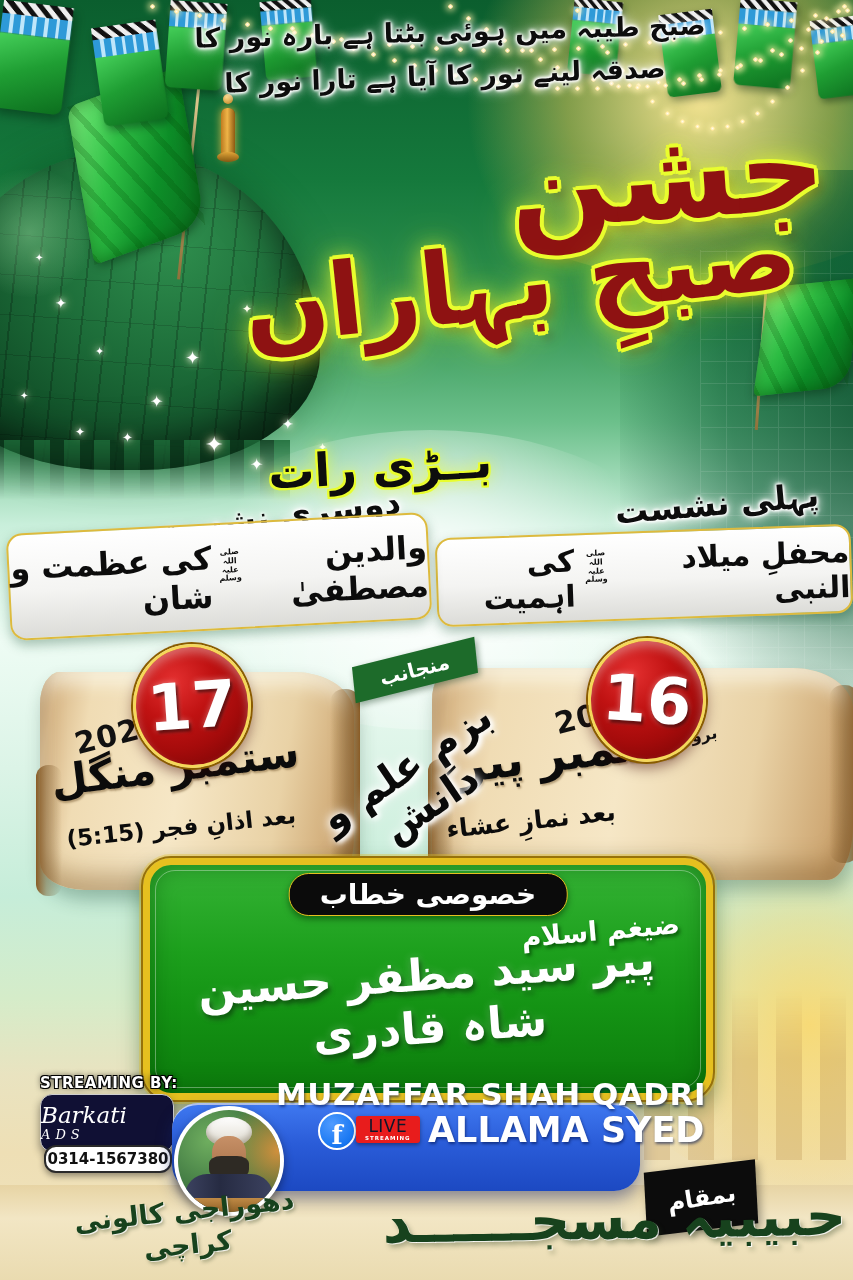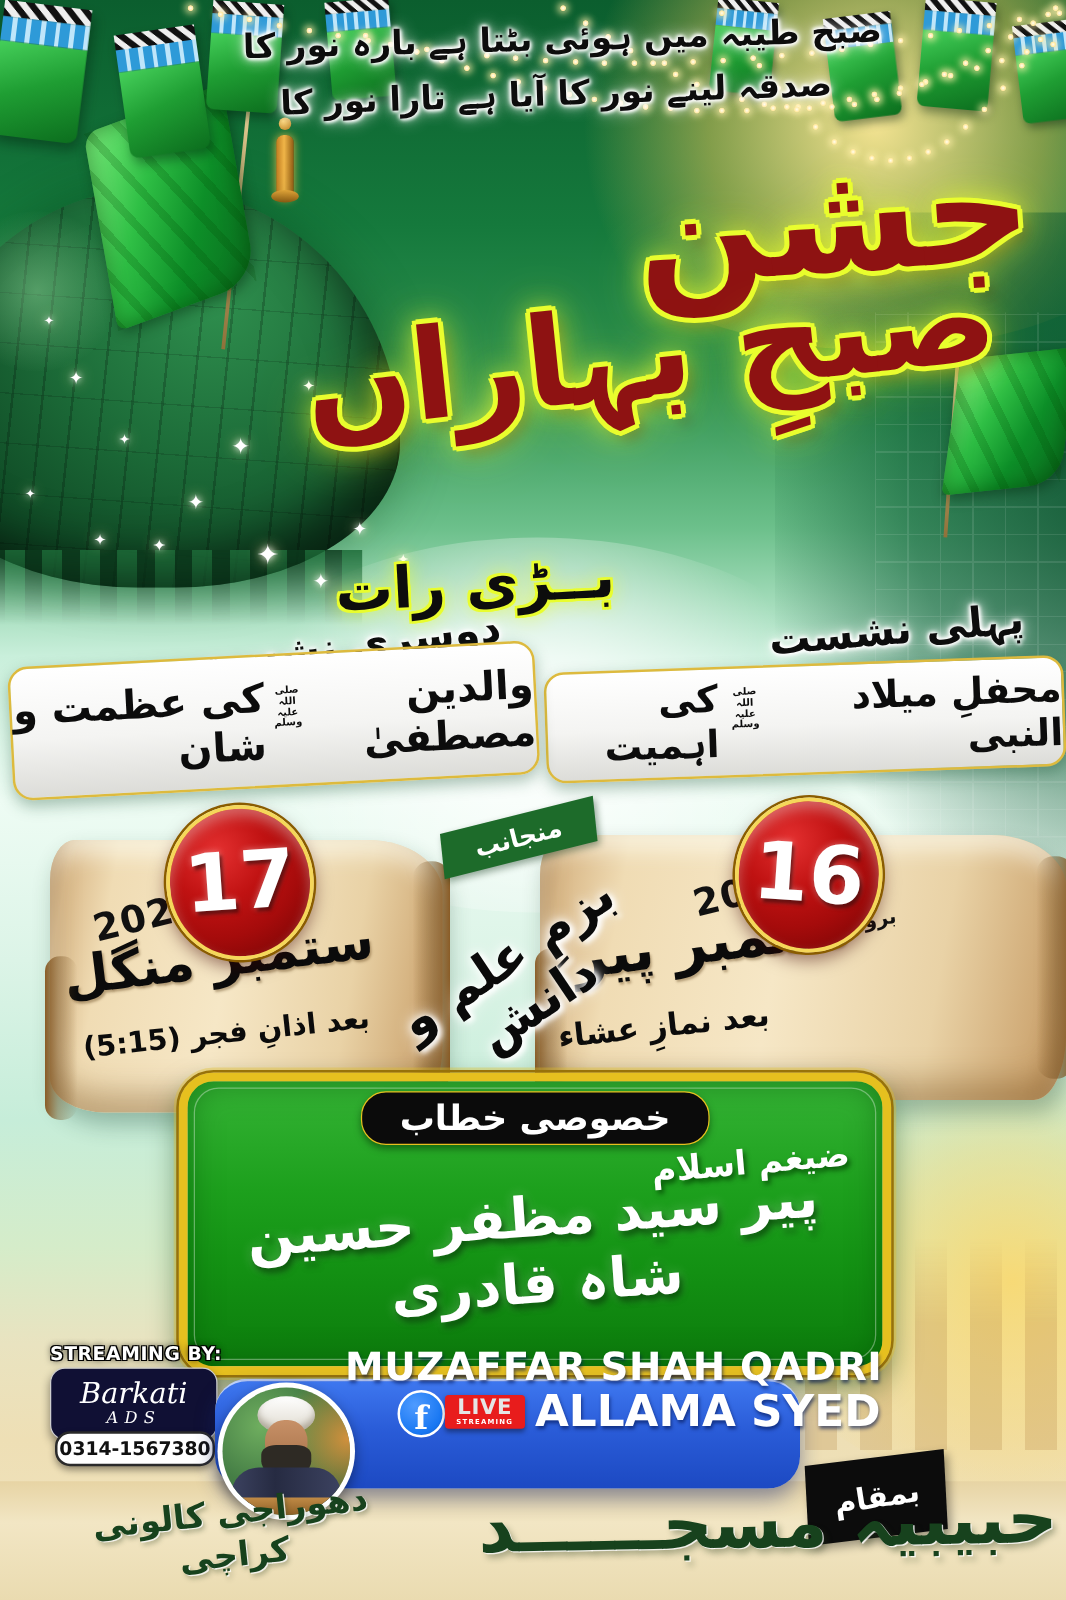--- a/index.html
+++ b/index.html
@@ -150,21 +150,21 @@
     transform:rotate(-5deg);text-shadow:2px 3px 4px rgba(0,60,0,.7);}
   .plaque-name{position:absolute;left:50%;top:84px;transform:translateX(-50%) rotate(-4deg);
     width:505px;color:#fff;font-size:44px;font-weight:bold;text-align:center;line-height:1.2;
     text-shadow:2px 4px 5px rgba(0,60,0,.75),0 0 10px rgba(255,255,255,.25);}
 
   
   .designer-label{left:40px;top:1074px;font-size:15px;font-weight:bold;color:#fff;letter-spacing:.5px;
     text-shadow:1px 1px 0 #000,-1px -1px 0 #000,1px -1px 0 #000,-1px 1px 0 #000,0 0 6px #000;}
   .designer-box{left:40px;top:1094px;width:132px;height:56px;border-radius:12px;background:var(--navy);
     border:1px solid #cfcfcf;box-shadow:0 4px 8px rgba(0,0,0,.45);display:flex;flex-direction:column;
-    align-items:center;justify-content:center;color:#fff;}
+    justify-content:center;color:#fff;}
   .designer-brand{font-family:"DejaVu Serif",serif;font-style:italic;font-size:23px;line-height:1;}
   .designer-brand-sub{font-family:"DejaVu Serif",serif;font-style:italic;font-size:13px;letter-spacing:5px;line-height:1.2;}
   .designer-phone{left:44px;top:1145px;width:124px;height:24px;border-radius:12px;background:#fff;
     border:2px solid #2a2a2a;display:flex;align-items:center;justify-content:center;
     font-size:15px;font-weight:bold;color:#111;box-shadow:0 3px 6px rgba(0,0,0,.4);}
 
   
   .live-bar{left:172px;top:1103px;width:468px;height:86px;border-radius:26px;
     background:linear-gradient(180deg,#3e77ef 0%,#2a5cd8 45%,#1c49c2 100%);
     border-top:2px solid rgba(255,255,255,.65);box-shadow:0 8px 16px rgba(20,40,120,.45);}
@@ -182,21 +182,21 @@
     border-radius:30% 30% 50% 50%;background:#2e2a24;}
   .photo .body{position:absolute;left:50%;top:64px;transform:translateX(-50%);width:88px;height:34px;
     border-radius:22px 22px 0 0;background:linear-gradient(90deg,#3c4260,#262b42 40%,#3c4260);}
   .photo .desk{position:absolute;left:0;bottom:0;width:100%;height:14px;background:linear-gradient(#c08a45,#8f6128);}
   .fb-circle{left:318px;top:1112px;width:34px;height:34px;border-radius:50%;
     background:radial-gradient(circle at 35% 30%,#4f9bff,#1877f2 70%,#0e57c0);
     border:2px solid #fff;display:flex;align-items:flex-end;justify-content:center;overflow:hidden;}
   .fb-circle span{color:#fff;font-size:26px;font-weight:bold;line-height:.95;font-family:"DejaVu Serif",serif;}
   .live-badge{left:356px;top:1116px;background:#e81c1c;border-radius:3px;padding:2px 9px 1px;
     display:flex;flex-direction:column;align-items:center;box-shadow:0 2px 4px rgba(0,0,0,.4);}
-  .live-badge .lv{color:#e5e5e5;font-size:17px;font-weight:bold;line-height:1;letter-spacing:.5px;}
+  .live-badge .lv{color:#0f172a;font-size:17px;font-weight:normal;line-height:1;letter-spacing:.5px;}
   .live-badge .st{color:#fff;font-size:5.5px;font-weight:bold;line-height:1.2;letter-spacing:1px;}
   .live-line1{left:428px;top:1110px;font-size:35px;font-weight:bold;color:#fff;white-space:nowrap;
     text-shadow:1px 2px 3px rgba(0,20,80,.6);}
   .live-line2{left:276px;top:1076px;width:356px;font-size:31px;font-weight:bold;color:#fff;text-align:center;
     white-space:nowrap;text-shadow:1px 2px 3px rgba(0,20,80,.6);letter-spacing:.5px;}
 
   
   .venue-ribbon{left:645px;top:1166px;width:112px;height:64px;background:#0c0c0c;
     transform:rotate(-7deg) skewX(-4deg);display:flex;align-items:center;justify-content:center;
     box-shadow:3px 4px 8px rgba(0,0,0,.35);}

